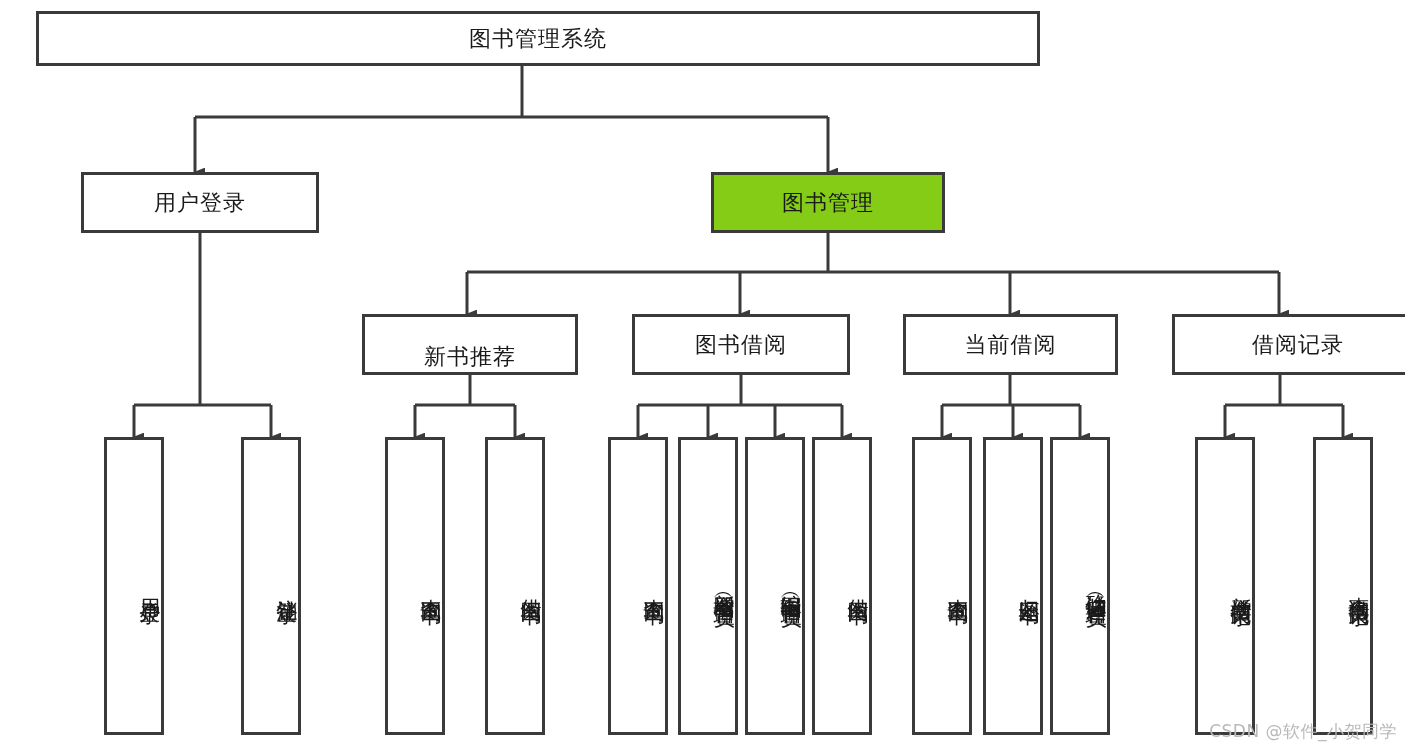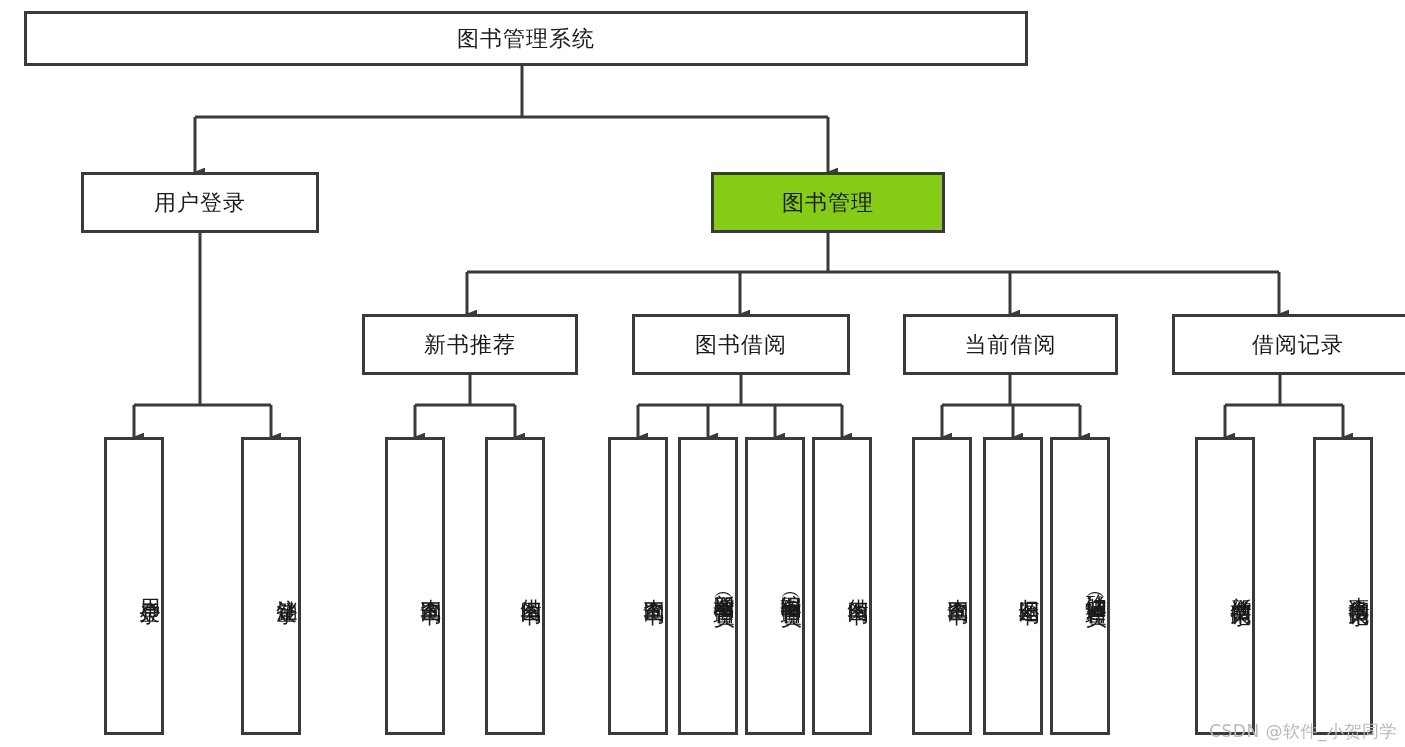--- a/index.html
+++ b/index.html
@@ -110,30 +110,30 @@
         <line x1="1013" y1="405" x2="1013" y2="437" stroke="#3a3a3a" stroke-width="3" marker-end="url(#arrowhead)"></line>
         <line x1="1080" y1="405" x2="1080" y2="437" stroke="#3a3a3a" stroke-width="3" marker-end="url(#arrowhead)"></line>
         <line x1="1280" y1="375" x2="1280" y2="405" stroke="#3a3a3a" stroke-width="3"></line>
         <line x1="1225" y1="405" x2="1343" y2="405" stroke="#3a3a3a" stroke-width="3"></line>
         <line x1="1225" y1="405" x2="1225" y2="437" stroke="#3a3a3a" stroke-width="3" marker-end="url(#arrowhead)"></line>
         <line x1="1343" y1="405" x2="1343" y2="437" stroke="#3a3a3a" stroke-width="3" marker-end="url(#arrowhead)"></line>
       </g>
   </svg>
 
   <div id="node-layer">
-      <div class="node horiz" style="left: 24px; top: 11px; width: 1004px; height: 55px; border-color: rgb(58, 58, 58); background: rgb(255, 255, 255); color: rgb(26, 26, 26);">
+      <div class="node horiz" style="left: 36px; top: 11px; width: 1004px; height: 55px; border-color: rgb(58, 58, 58); background: rgb(255, 255, 255); color: rgb(26, 26, 26);">
         <span class="node-label">图书管理系统</span>
       </div>
       <div class="node horiz" style="left: 81px; top: 172px; width: 238px; height: 61px; border-color: rgb(58, 58, 58); background: rgb(255, 255, 255); color: rgb(26, 26, 26);">
         <span class="node-label">用户登录</span>
       </div>
       <div class="node horiz" style="left: 711px; top: 172px; width: 234px; height: 61px; border-color: rgb(58, 58, 58); background: #84cc16; color: rgb(26, 26, 26);">
         <span class="node-label">图书管理</span>
       </div>
-      <div class="node horiz" style="left: 362px; top: 314px; width: 216px; height: 61px; border-color: rgb(58, 58, 58); background: rgb(255, 255, 255); color: rgb(26, 26, 26);">
+      <div class="node horiz" style="left: 362px; top: 314px; width: 216px; height: 61px; border-color: rgb(58, 58, 58); background: rgb(255, 255, 255); color: rgb(26, 26, 26); align-items: flex-end;">
         <span class="node-label">新书推荐</span>
       </div>
       <div class="node horiz" style="left: 632px; top: 314px; width: 218px; height: 61px; border-color: rgb(58, 58, 58); background: rgb(255, 255, 255); color: rgb(26, 26, 26);">
         <span class="node-label">图书借阅</span>
       </div>
       <div class="node horiz" style="left: 903px; top: 314px; width: 215px; height: 61px; border-color: rgb(58, 58, 58); background: rgb(255, 255, 255); color: rgb(26, 26, 26);">
         <span class="node-label">当前借阅</span>
       </div>
       <div class="node horiz" style="left: 1172px; top: 314px; width: 252px; height: 61px; border-color: rgb(58, 58, 58); background: rgb(255, 255, 255); color: rgb(26, 26, 26);">
         <span class="node-label">借阅记录</span>

